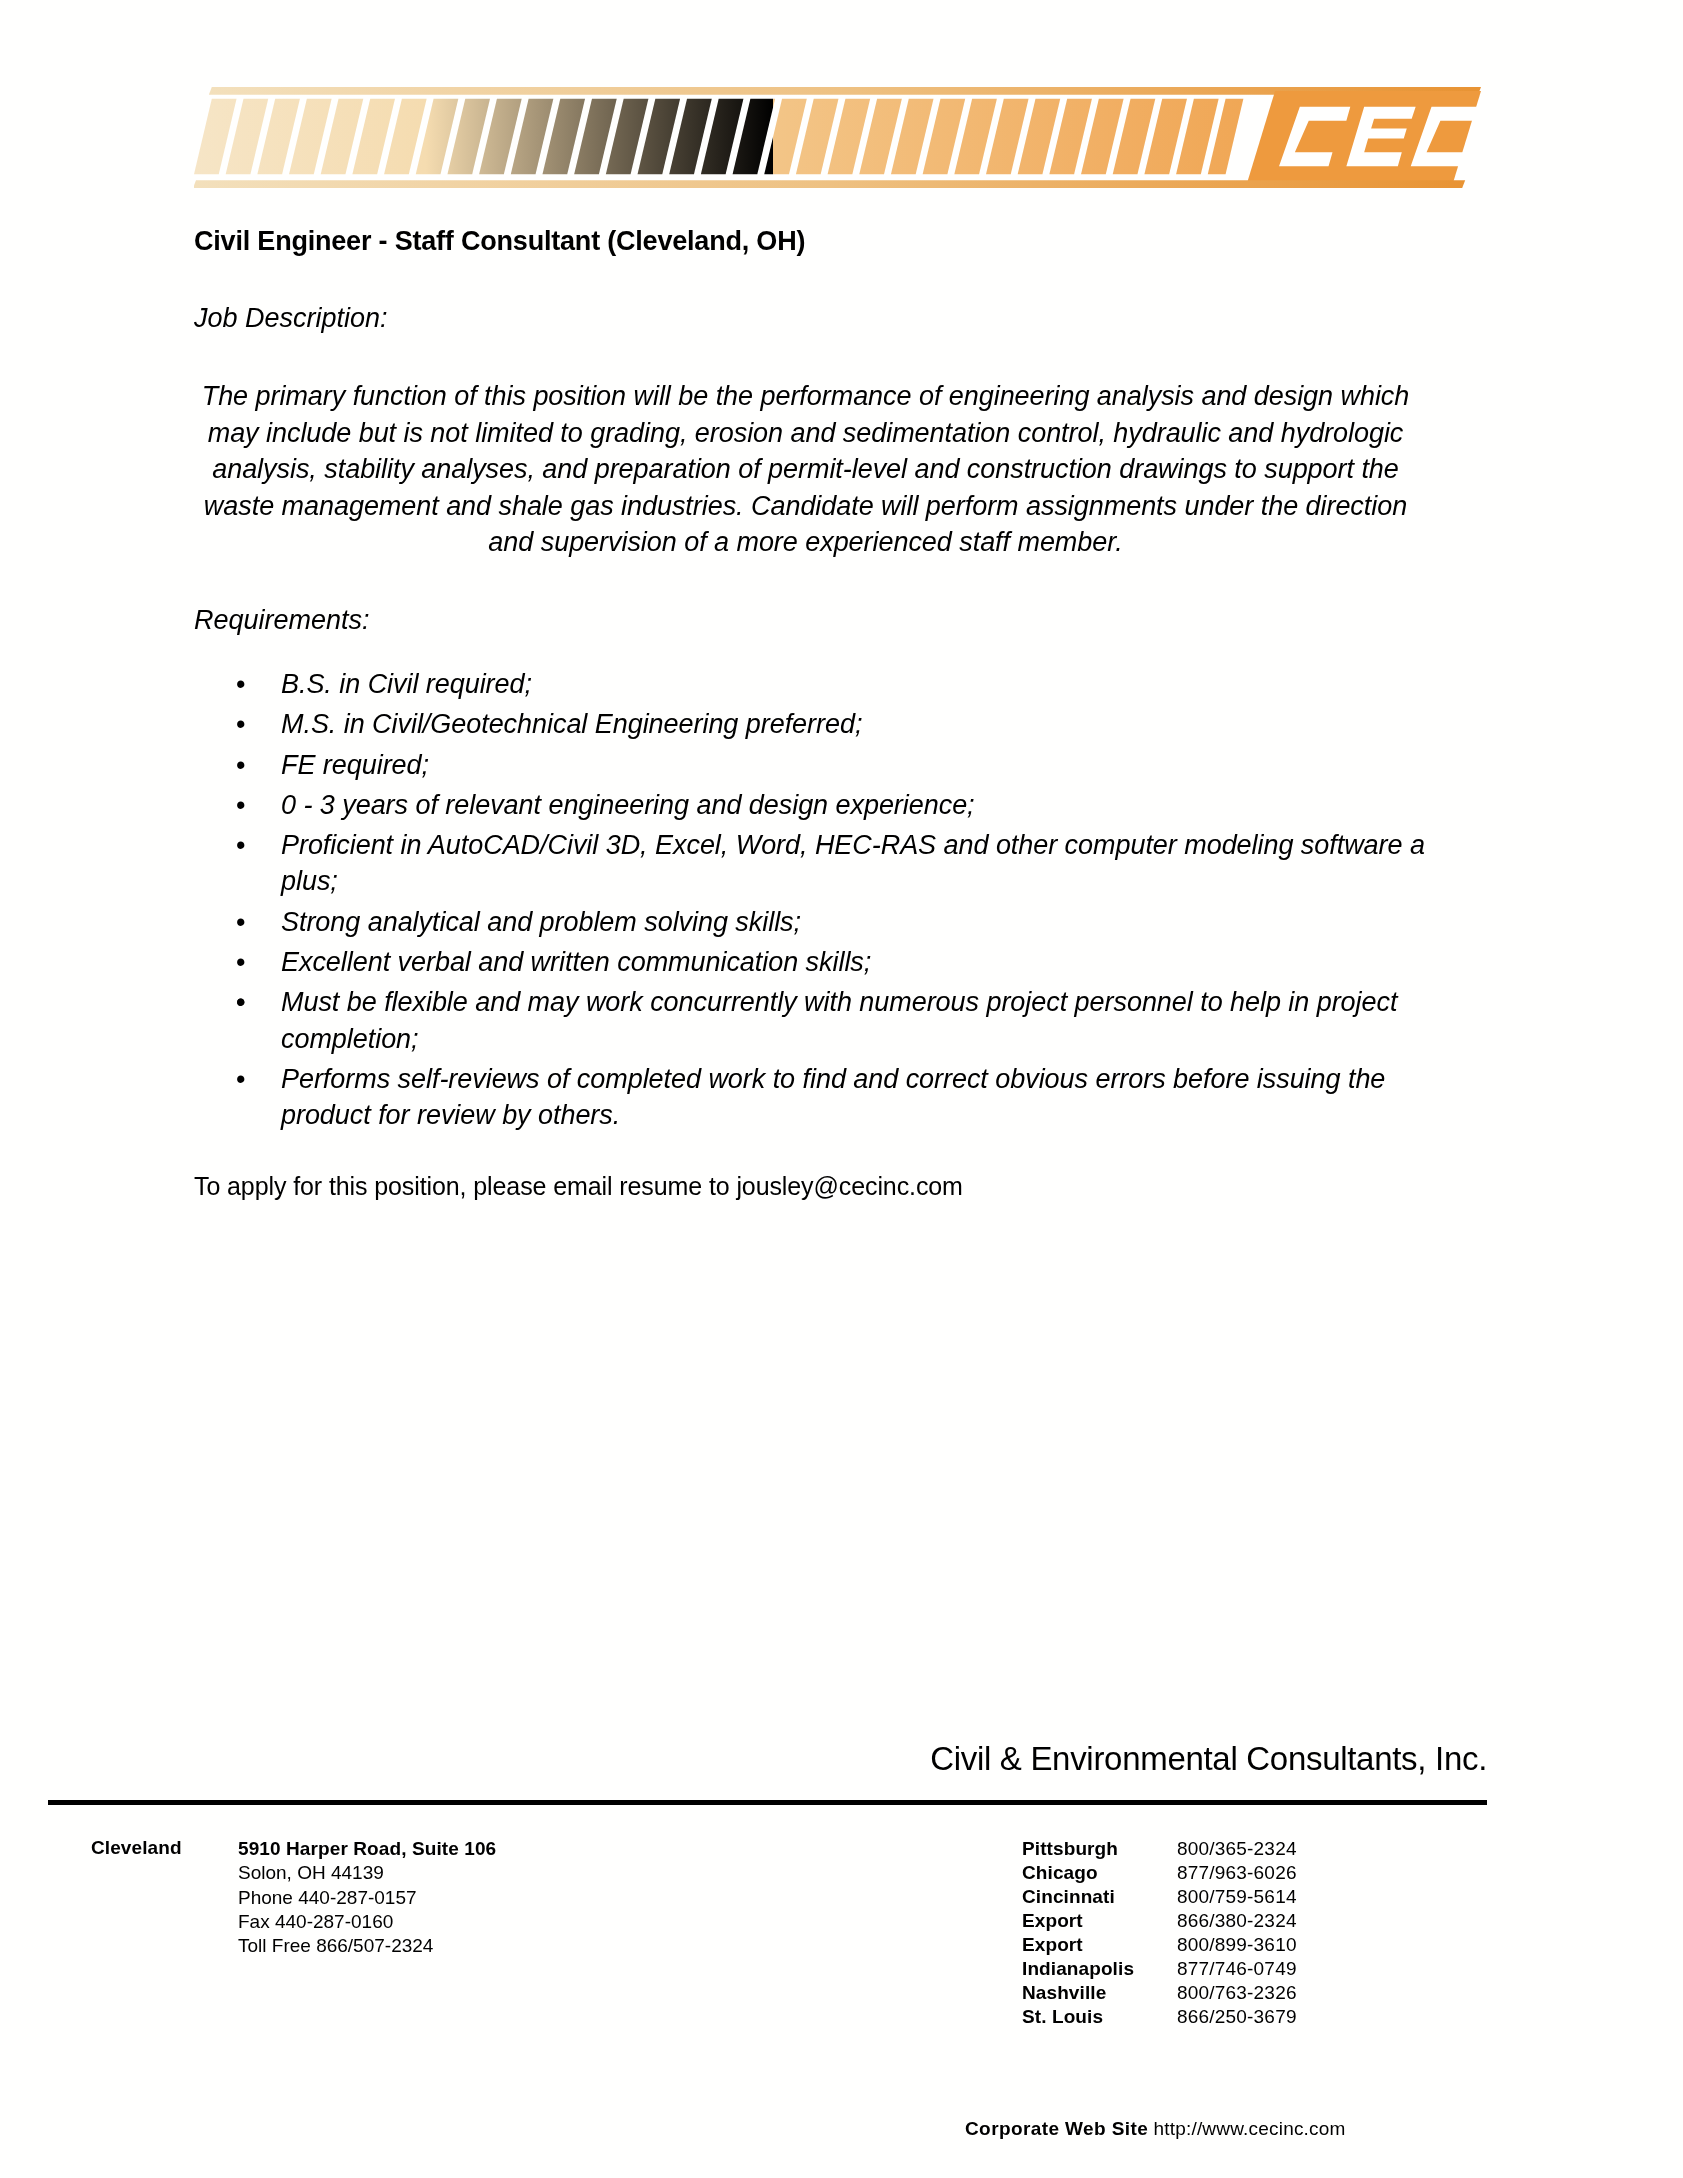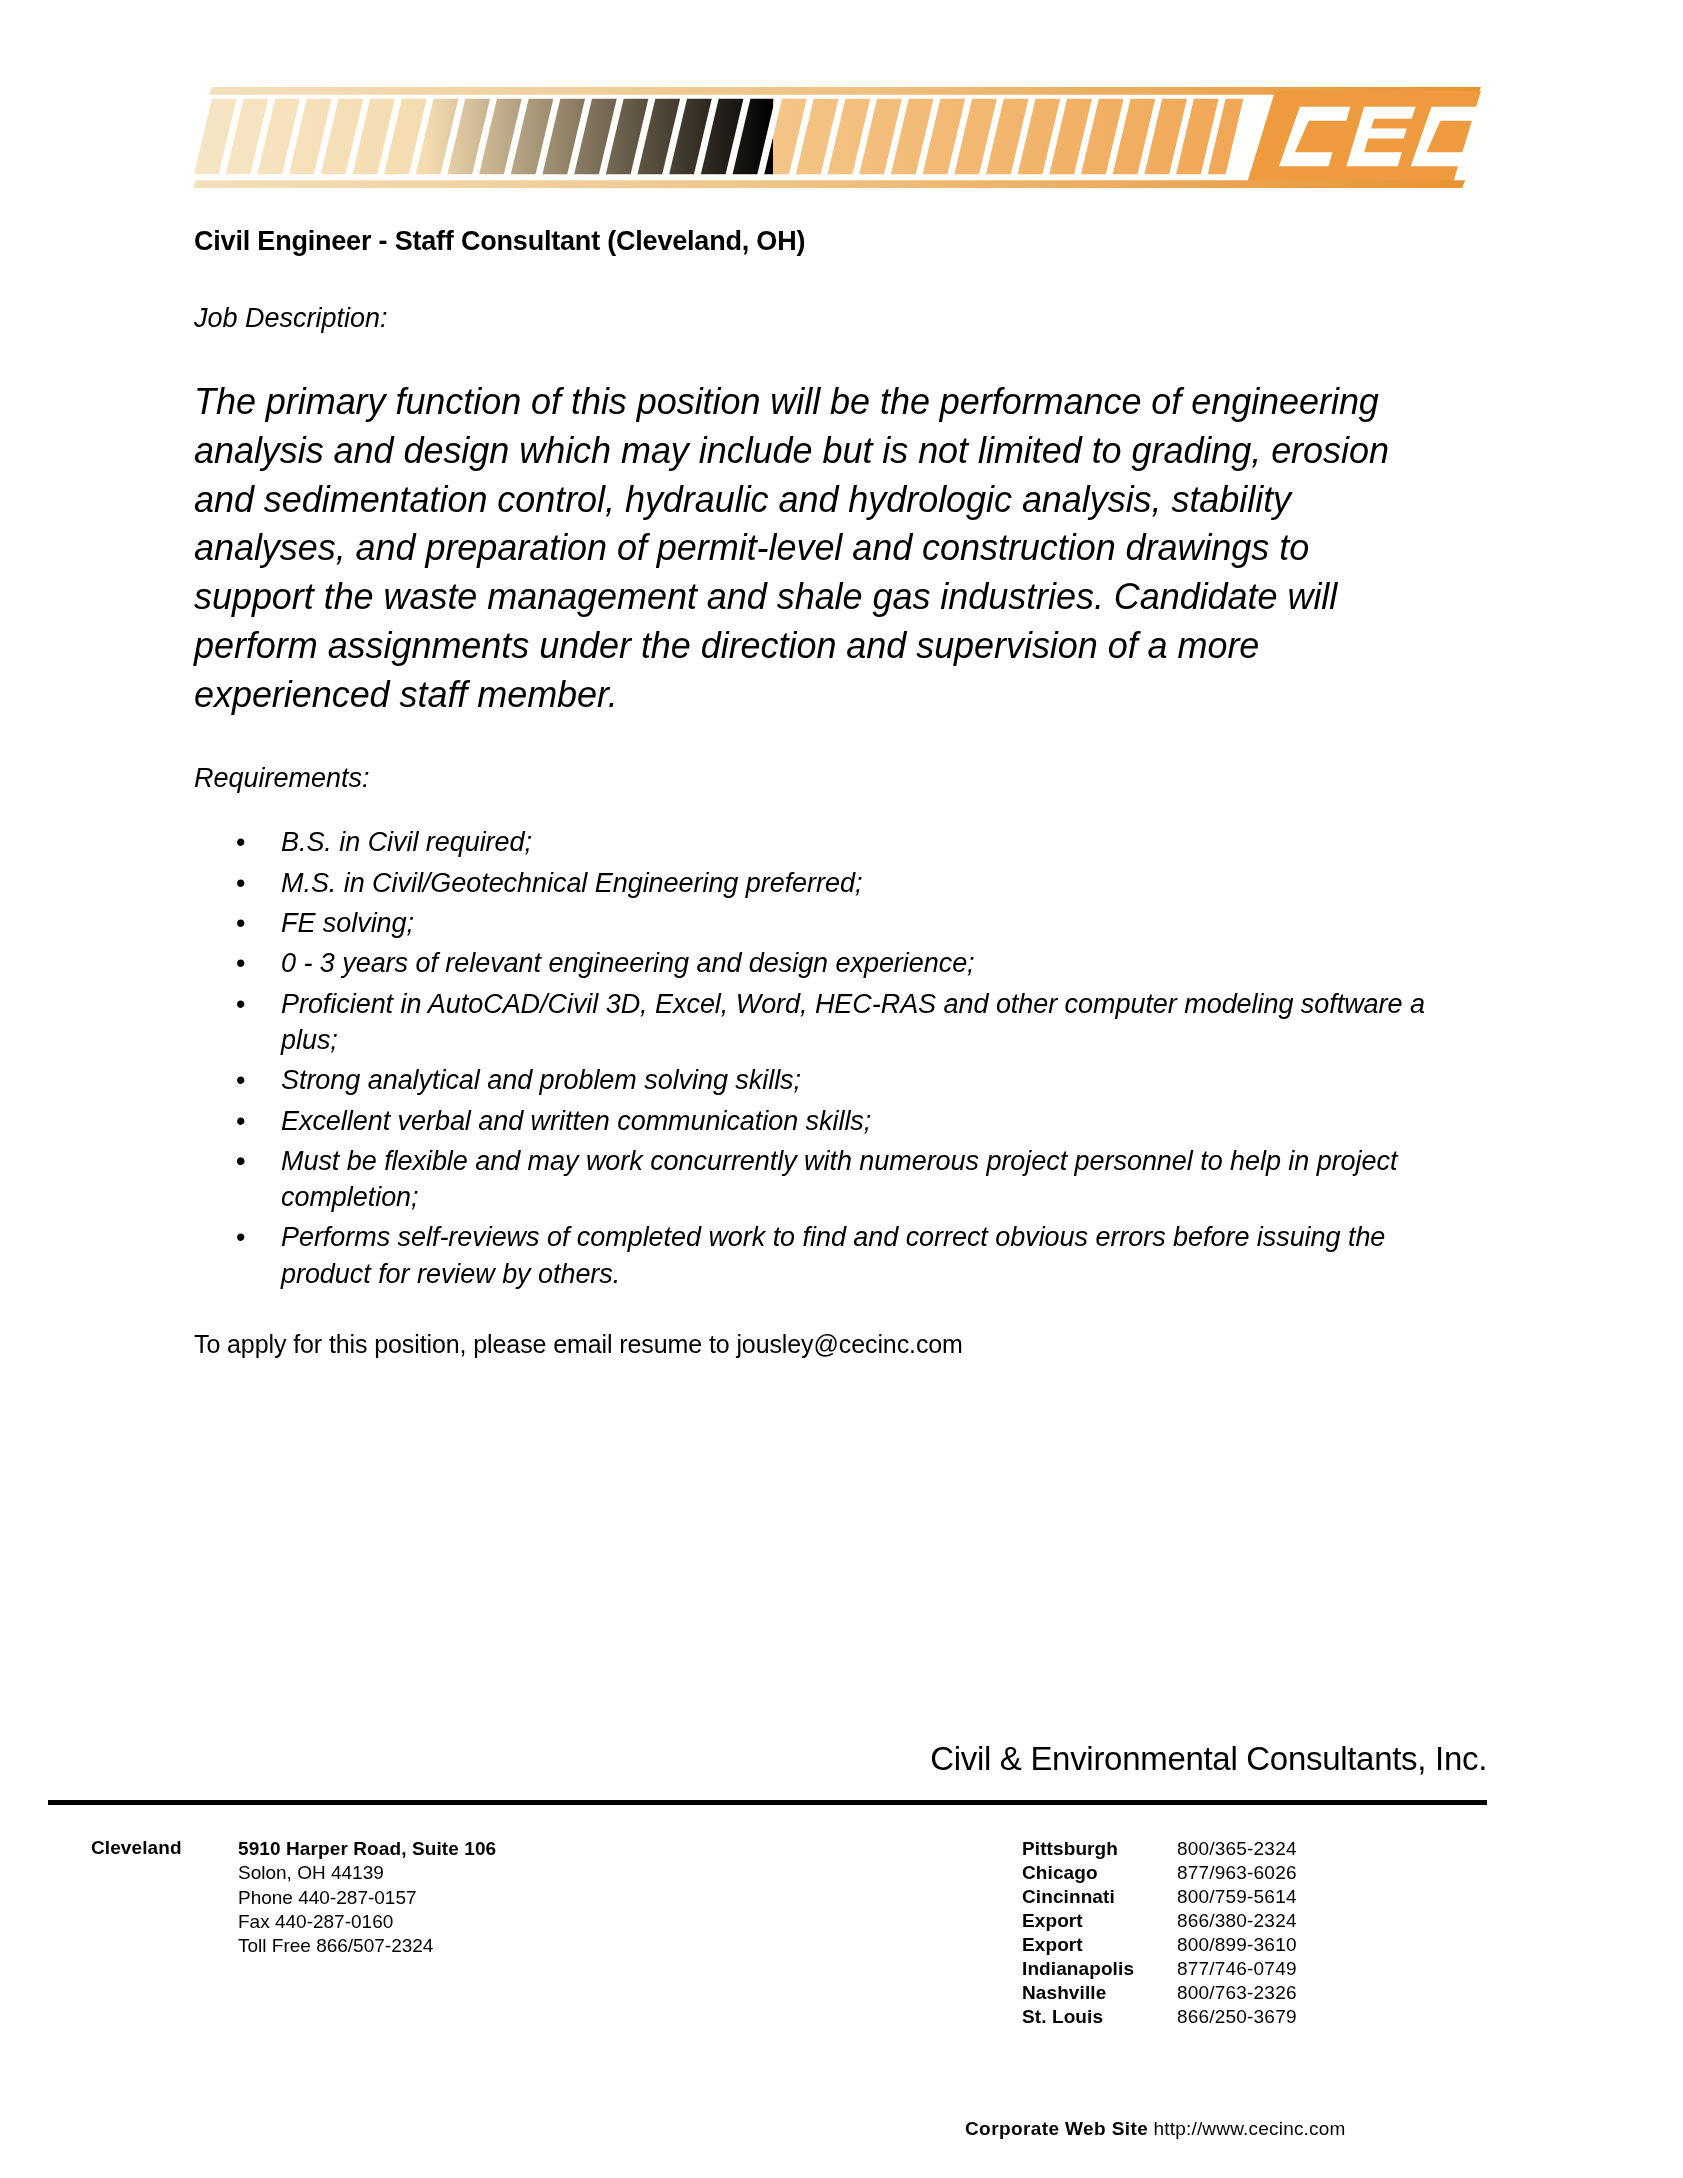--- a/index.html
+++ b/index.html
@@ -52,26 +52,27 @@
     font-weight: bold;
     margin: 0 0 46px 0;
     letter-spacing: -0.2px;
   }
   .label-italic {
     font-size: 27px;
     font-style: italic;
     margin: 8px 0 44px 0;
   }
   .para-italic {
-    font-size: 36px;
+    font-size: 27px;
     font-style: italic;
     line-height: 1.355;
     margin: 12px 0 44px 0;
     max-width: 1223px;
     letter-spacing: -0.05px;
+    text-align: center;
   }
   .req-label {
     font-size: 27px;
     font-style: italic;
     margin: 0 0 30px 0;
   }
   ul.reqs {
     margin: 0 0 38px 0;
     padding: 0;
     list-style: none;
@@ -290,21 +291,21 @@
 
     <p class="label-italic">Job Description:</p>
 
     <p class="para-italic">The primary function of this position will be  the performance of engineering analysis and design which may include but is not limited to grading, erosion and sedimentation control, hydraulic and hydrologic analysis, stability analyses, and preparation of permit-level and construction drawings to support the waste management and shale gas industries.  Candidate will perform assignments under the direction and supervision of a more experienced staff member.</p>
 
     <p class="req-label">Requirements:</p>
 
     <ul class="reqs" id="reqs-list">
         <li><span class="bullet">•</span><span>B.S. in Civil required;</span></li>
         <li><span class="bullet">•</span><span>M.S. in Civil/Geotechnical Engineering preferred;</span></li>
-        <li><span class="bullet">•</span><span>FE solving;</span></li>
+        <li><span class="bullet">•</span><span>FE required;</span></li>
         <li><span class="bullet">•</span><span>0 - 3 years of relevant engineering and design experience;</span></li>
         <li><span class="bullet">•</span><span>Proficient in AutoCAD/Civil 3D, Excel, Word, HEC-RAS and other computer modeling software a plus;</span></li>
         <li><span class="bullet">•</span><span>Strong analytical and problem solving skills;</span></li>
         <li><span class="bullet">•</span><span>Excellent verbal and written communication skills;</span></li>
         <li><span class="bullet">•</span></li>
         <li><span class="bullet">•</span><span>Must be flexible and may work concurrently with numerous project personnel to help in project completion;</span></li>
         <li><span class="bullet">•</span><span>Performs self-reviews of completed work to find and correct obvious errors before issuing the product for review by others.</span></li>
       </ul>
 
     <p class="apply">To apply for this position, please email resume to jousley@cecinc.com</p>

